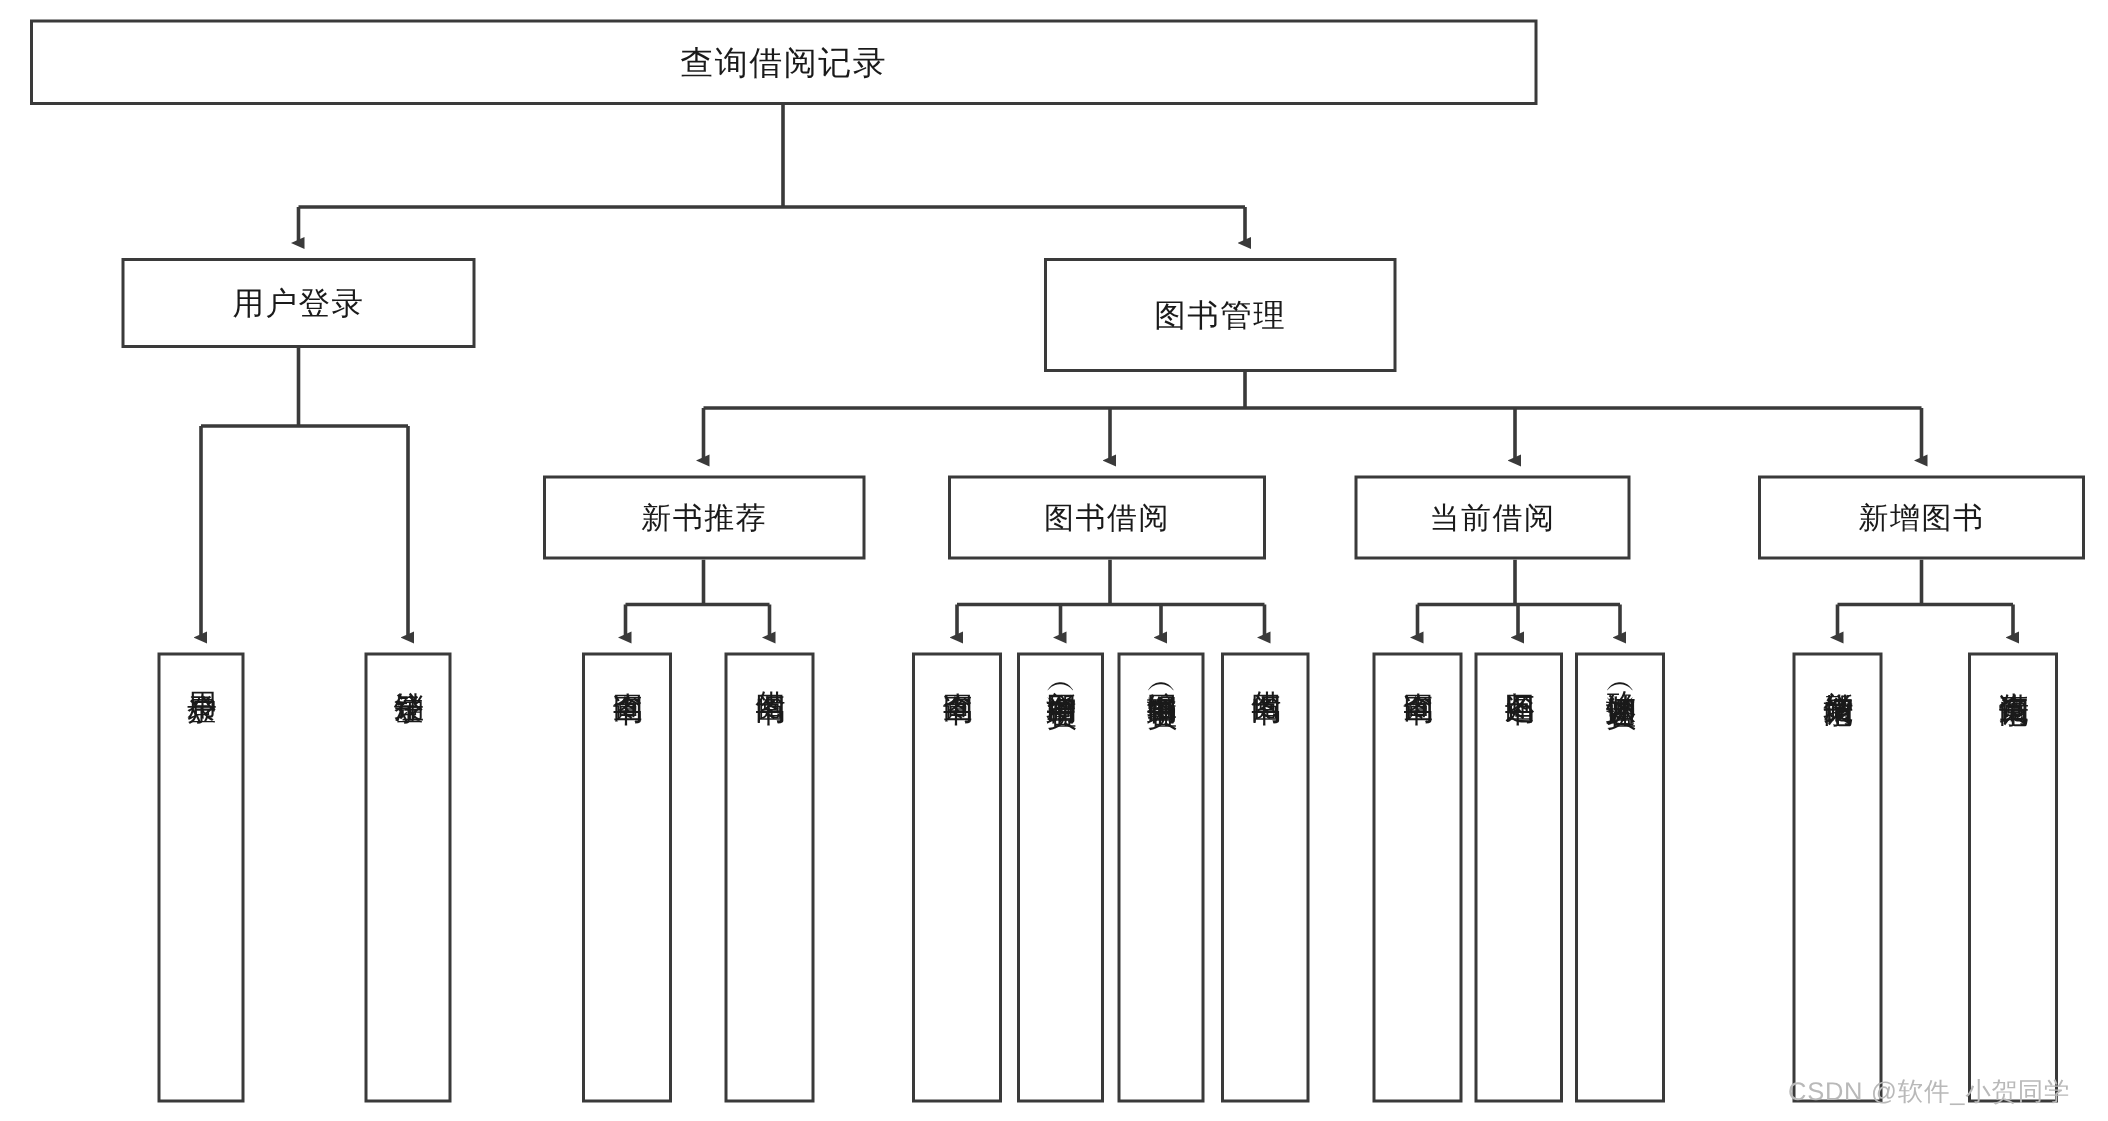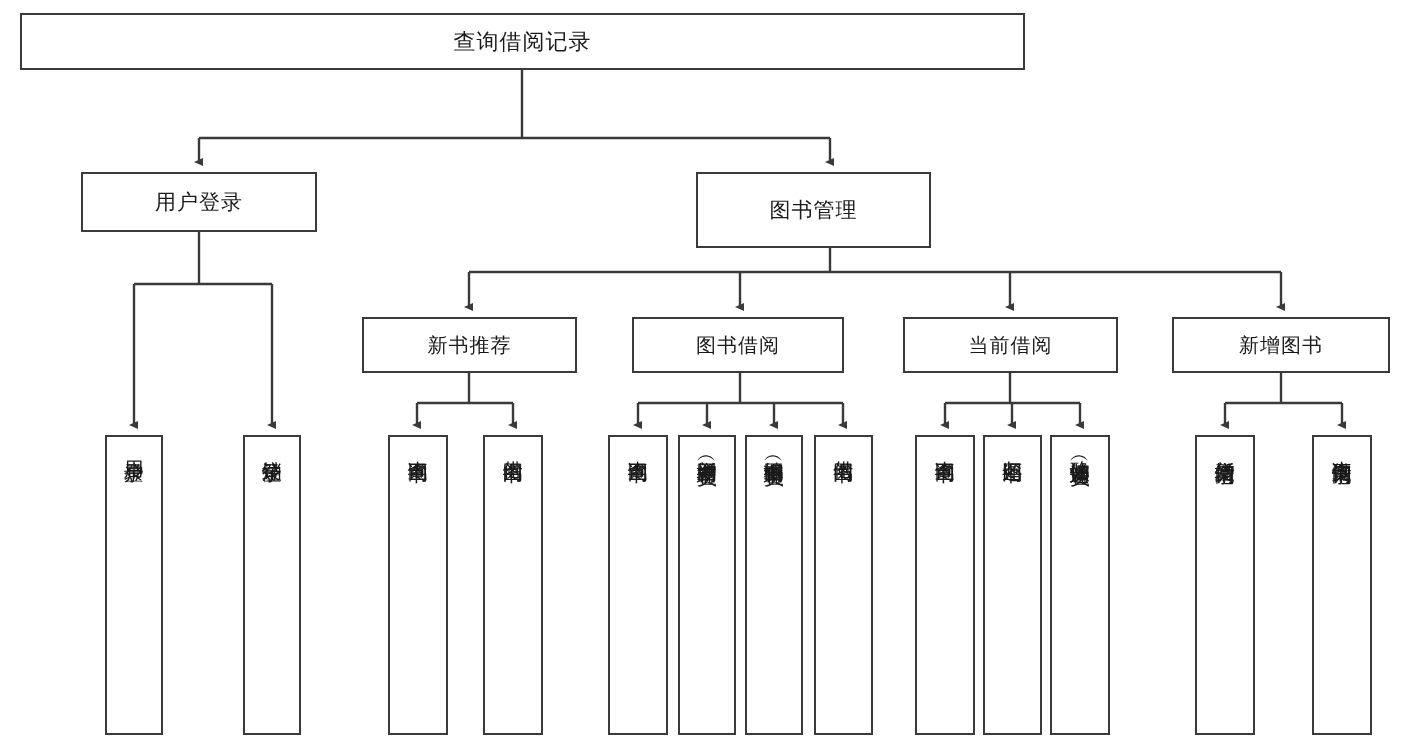--- a/index.html
+++ b/index.html
@@ -134,21 +134,21 @@
   <div class="node lvl2" style="left: 696px; top: 172px; width: 235px; height: 76px;">
     <span class="htext">图书管理</span>
   </div>
 
   <div class="node lvl3" style="left: 362px; top: 317px; width: 215px; height: 56px;">
     <span class="htext">新书推荐</span>
   </div>
   <div class="node lvl3" style="left: 632px; top: 317px; width: 212px; height: 56px;">
     <span class="htext">图书借阅</span>
   </div>
-  <div class="node lvl3" style="left: 903px; top: 317px; width: 215px; height: 56px;">
+  <div class="node lvl3" style="left: 903px; top: 317px; width: 184px; height: 56px;">
     <span class="htext">当前借阅</span>
   </div>
   <div class="node lvl3" style="left: 1172px; top: 317px; width: 218px; height: 56px;">
     <span class="htext">新增图书</span>
   </div>
 
   <div class="node leaf" style="left: 105px; top: 435px; width: 58px; height: 300px;">
     <span class="vtext">用户登录</span>
   </div>
   <div class="node leaf" style="left: 243px; top: 435px; width: 58px; height: 300px;">
@@ -181,14 +181,15 @@
   <div class="node leaf" style="left: 1050px; top: 435px; width: 60px; height: 300px;">
     <span class="vtext">确认归还（管理员）</span>
   </div>
   <div class="node leaf" style="left: 1195px; top: 435px; width: 60px; height: 300px;">
     <span class="vtext">新增借阅记录</span>
   </div>
   <div class="node leaf" style="left: 1312px; top: 435px; width: 60px; height: 300px;">
     <span class="vtext">查询借阅记录</span>
   </div>
 
+  <div class="watermark" style="left: 1192px; top: 716px; color: rgb(185, 185, 185);">CSDN @软件_小贺同学</div>
 
 </div>
 
 </body></html>

